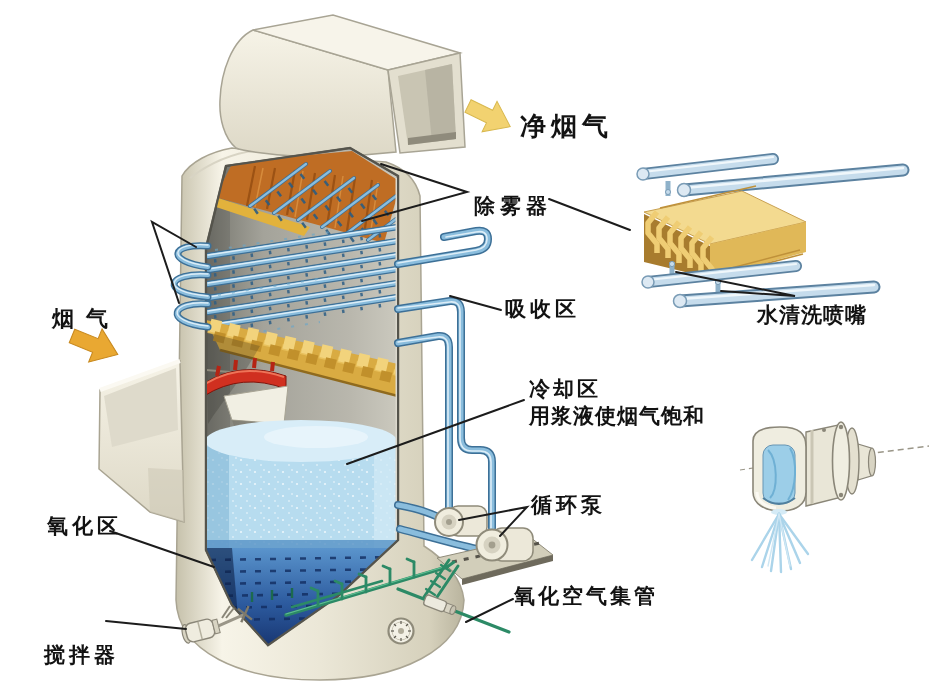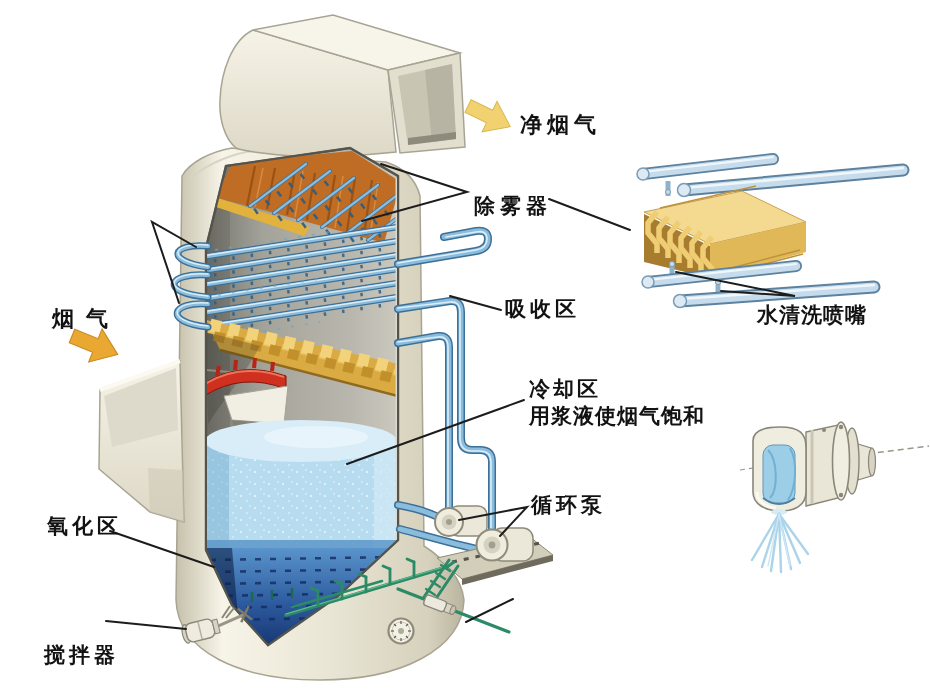--- a/index.html
+++ b/index.html
@@ -4,21 +4,21 @@
 <style>
   html,body{margin:0;padding:0;background:#ffffff;}
   .stage{position:relative;width:930px;height:697px;background:#ffffff;overflow:hidden;
          font-family:"Liberation Serif","DejaVu Serif",serif;}
   .stage svg{position:absolute;left:0;top:0;}
   .lbl{position:absolute;font-weight:700;color:#121212;font-size:21px;white-space:nowrap;
        line-height:1.15;z-index:5;}
   
   #l-multilayer{left:33px;top:194px;letter-spacing:2px;}
   #l-fluegas{left:52px;top:306px;letter-spacing:12px;font-size:22px;text-align:right;}
-  #l-cleangas{left:520px;top:112px;letter-spacing:5px;font-size:22px;}
+  #l-cleangas{left:520px;top:112px;letter-spacing:5px;font-size:26px;}
   #l-demister{left:474px;top:181px;letter-spacing:5px;margin-top:13px;}
   #l-absorption{left:505px;top:297px;letter-spacing:4px;}
   #l-cooling{left:529px;top:377px;letter-spacing:3px;}
   #l-cooling2{left:529px;top:404px;letter-spacing:1px;}
   #l-washnozzle{left:757px;top:303px;letter-spacing:1px;}
   #l-pump{left:531px;top:493px;letter-spacing:4px;}
   #l-sicnozzle{left:727px;top:543px;letter-spacing:2px;font-size:22px;}
   #l-oxidation{left:47px;top:514px;letter-spacing:4px;}
   #l-agitator{left:44px;top:603px;letter-spacing:4px;margin-top:40px;}
   #l-airheader{left:514px;top:584px;letter-spacing:3px;}
@@ -458,13 +458,14 @@
 <div class="lbl" id="l-fluegas">烟气</div>
 <div class="lbl" id="l-cleangas">净烟气</div>
 <div class="lbl" id="l-demister">除雾器</div>
 <div class="lbl" id="l-absorption">吸收区</div>
 <div class="lbl" id="l-cooling">冷却区</div>
 <div class="lbl" id="l-cooling2">用浆液使烟气饱和</div>
 <div class="lbl" id="l-washnozzle">水清洗喷嘴</div>
 <div class="lbl" id="l-pump">循环泵</div>
 <div class="lbl" id="l-oxidation">氧化区</div>
 <div class="lbl" id="l-agitator">搅拌器</div>
+<div class="lbl" id="l-airheader">氧化空气集管</div>
 </div>
 
 </body></html>

